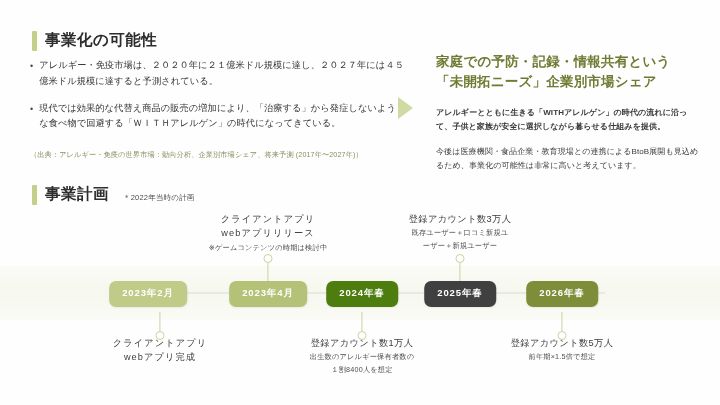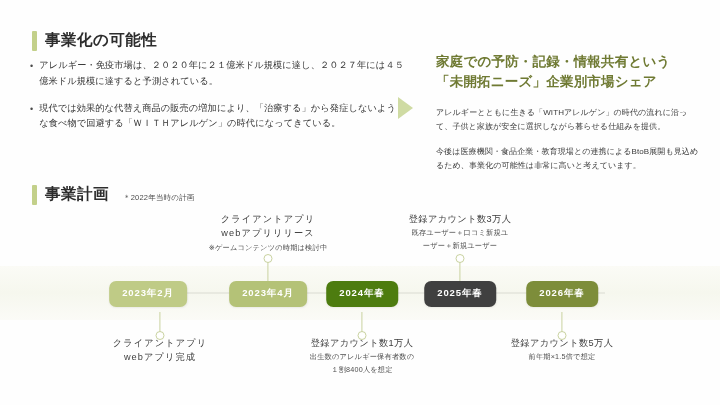--- a/index.html
+++ b/index.html
@@ -110,20 +110,21 @@
     line-height: 1.5;
     color: #6f7a33;
     letter-spacing: 0.2px;
   }
   #right-body1 {
     margin-top: 13px;
     font-size: 8px;
     line-height: 1.75;
     color: #3a3a3a;
     letter-spacing: 0.1px;
+    font-weight: bold;
   }
   #right-body2 {
     margin-top: 11px;
     font-size: 8px;
     line-height: 1.75;
     color: #3a3a3a;
     letter-spacing: 0.1px;
   }
 
   
@@ -217,20 +218,21 @@
     <div class="bullet">
       <span class="bullet-dot">•</span>
       <span class="bullet-text">アレルギー・免疫市場は、２０２０年に２１億米ドル規模に達し、２０２７年には４５億米ドル規模に達すると予測されている。</span>
     </div>
     <div class="bullet">
       <span class="bullet-dot">•</span>
       <span class="bullet-text">現代では効果的な代替え商品の販売の増加により、「治療する」から発症しないような食べ物で回避する「ＷＩＴＨアレルゲン」の時代になってきている。</span>
     </div>
   </div>
 
+  <div id="source-note">（出典：アレルギー・免疫の世界市場：動向分析、企業別市場シェア、将来予測 (2017年〜2027年)）</div>
 
   <div id="col-arrow"></div>
 
   <div id="right-panel">
     <div id="right-title">
       <div>家庭での予防・記録・情報共有という</div>
       <div>「未開拓ニーズ」企業別市場シェア</div>
     </div>
     <div id="right-body1">アレルギーとともに生きる「WITHアレルゲン」の時代の流れに沿って、子供と家族が安全に選択しながら暮らせる仕組みを提供。</div>
     <div id="right-body2">今後は医療機関・食品企業・教育現場との連携によるBtoB展開も見込めるため、事業化の可能性は非常に高いと考えています。</div>

